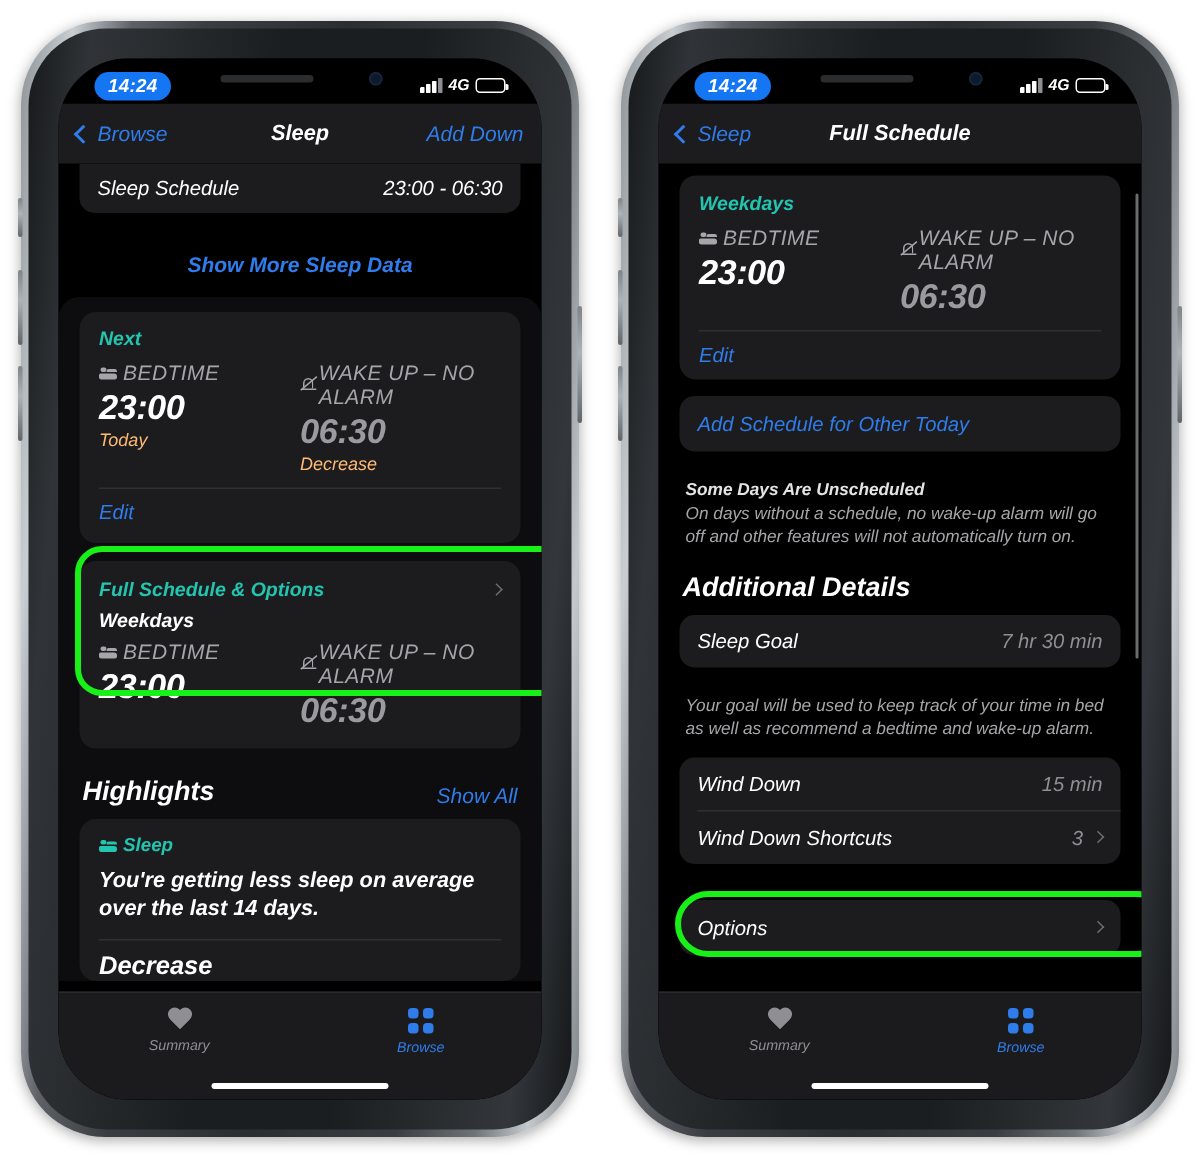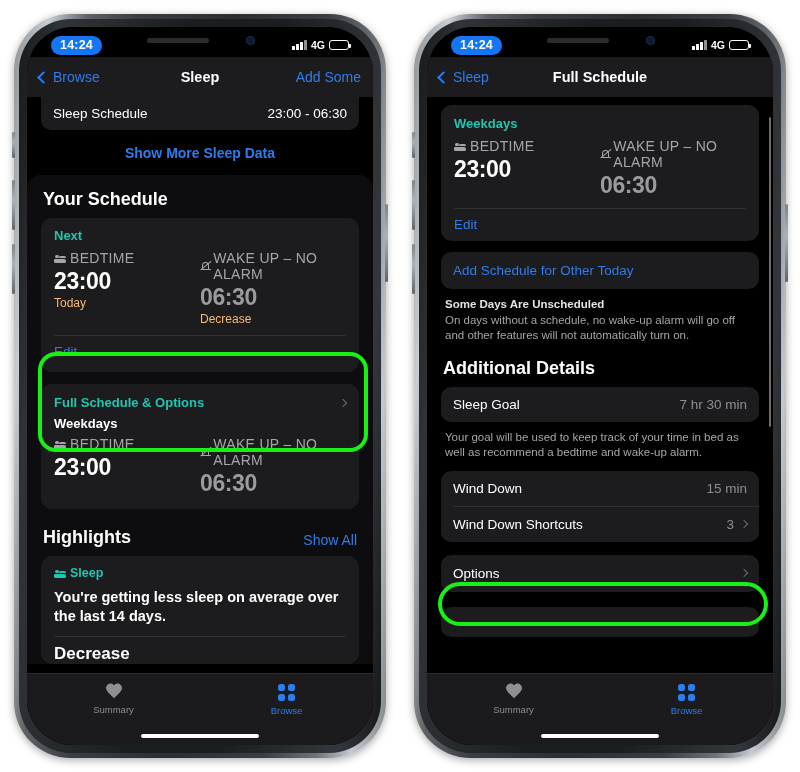--- a/index.html
+++ b/index.html
@@ -18,21 +18,22 @@
     background: linear-gradient(95deg,#8d9297 0%,#c9ced2 8%,#5d6166 17%,#3a3e42 28%,
                 #2b2e31 50%,#3a3e42 72%,#6e7378 84%,#c4c9cd 92%,#7e8388 100%);
     padding: 5px;
     box-shadow: 0 2px 9px rgba(0,0,0,.35);
   }
   .phone.left  { left: 14px; }
   .phone.right { left: 414px; }
   .phone-inner {
     width:100%; height:100%; border-radius:52px;
     background: linear-gradient(95deg,#17191b 0%,#303438 10%,#1b1e20 40%,#1b1e20 62%,#33373b 90%,#15171a 100%);
-    padding: 8px;
+    padding: 20px;
+    font-style: italic;
   }
   .screen {
     position: relative; width:100%; height:100%;
     border-radius: 46px; overflow: hidden;
     background:#000;
   }
 
   
   .btn-side {
     position:absolute; width:3px; border-radius:2px;
@@ -100,21 +101,21 @@
   .nav-right { color:#2f7ceb; font-size:14px; }
 
   
   .content {
     position:absolute; top:70px; left:0; right:0; bottom:0;
     background:#000; overflow:hidden;
   }
   .pad { padding: 0 14px; }
 
   .card {
-    background:#1c1c1e; border-radius:10px; margin-bottom:1px;
+    background:#1c1c1e; border-radius:10px; margin-bottom:12px;
   }
   .row {
     display:flex; align-items:center; justify-content:space-between;
     padding: 9px 12px; font-size:13.5px; color:#fff;
   }
   .row .val { color:#8e8e93; font-size:13.5px; }
   .sep { height:1px; background:#303032; margin-left:12px; }
 
   .center-link { text-align:center; color:#2f7ceb; font-size:14px;
      font-weight:600; padding: 14px 0; }
@@ -237,38 +238,37 @@
             <span class="battery"><span class="lvl"></span></span>
           </span>
         </div>
 
         <div class="navbar">
           <span class="nav-left">
             <span class="chev-back"></span>
             <span>Browse</span>
           </span>
           <span class="nav-title">Sleep</span>
-          <span class="nav-right">Add Some</span>
+          <span class="nav-right">Add Down</span>
         </div>
 
         <div class="content">
           <div class="pad">
 
             <div class="card" style="border-radius:0 0 10px 10px;">
               <div class="row">
                 <span>Sleep Schedule</span>
                 <span class="val" style="color:#fff;">23:00 - 06:30</span>
               </div>
             </div>
 
             <div class="center-link">Show More Sleep Data</div>
           </div>
 
           <div style="background:#0d0d0f; padding: 10px 14px 0; border-radius:14px 14px 0 0;">
-            <div class="sec-title">Your Schedule</div>
 
             <div class="sched-card">
               <div class="sched-label">Next</div>
               <div class="times">
                 <div class="tcol">
                   <div class="tcap">
                     <span class="bed-ic ic">
                         <i class="base"></i>
                         <i class="pill"></i>
                         <i class="mat"></i>

